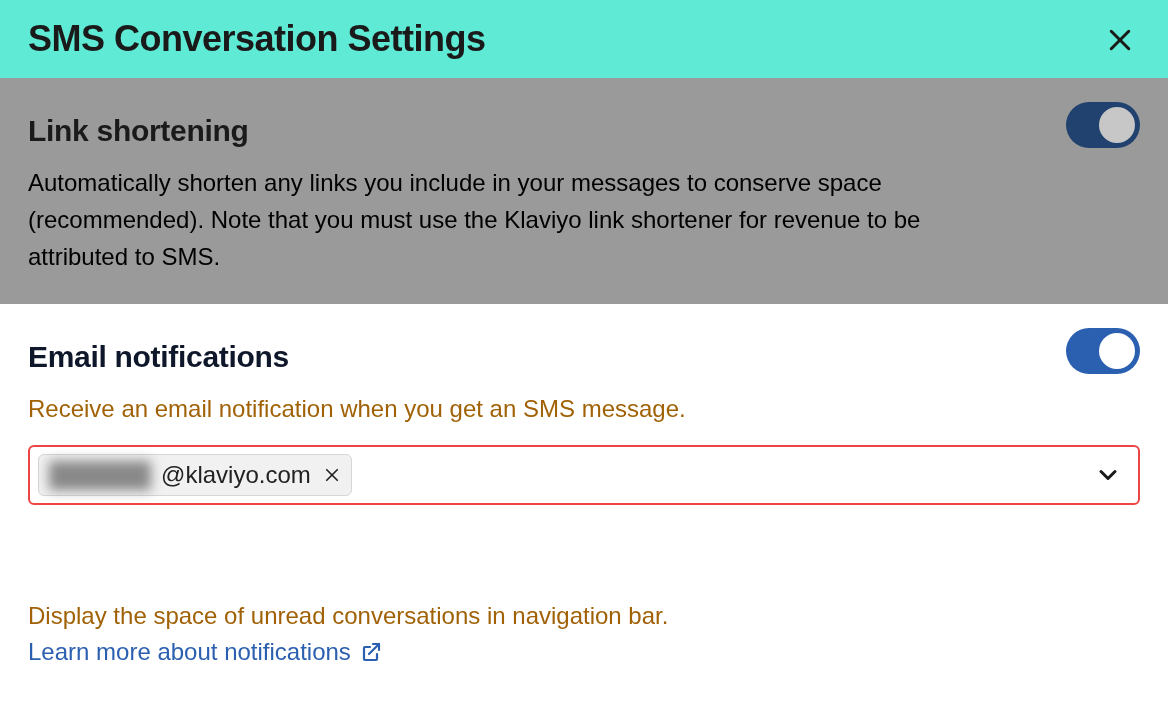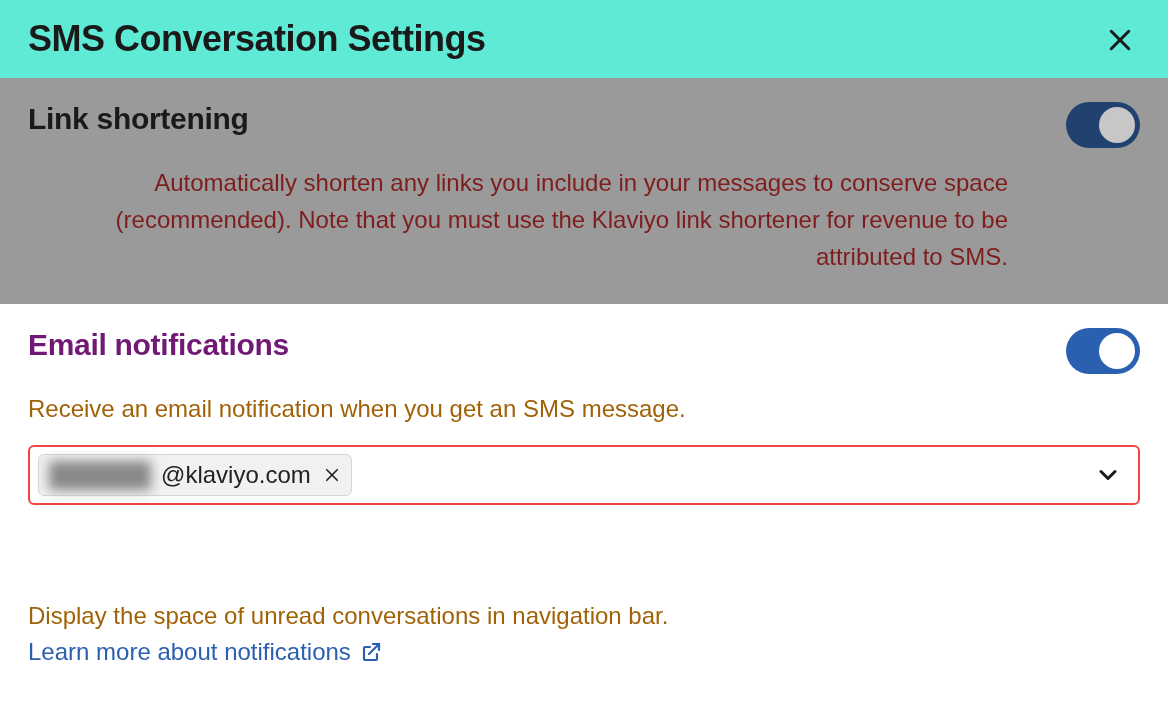--- a/index.html
+++ b/index.html
@@ -35,39 +35,39 @@
   }
 
   .section {
     padding: 24px 28px 28px 28px;
   }
   .section.dim {
     background: #9a9a9a;
   }
   .section-row {
     display: flex;
-    align-items: flex-start;
+    align-items: flex-end;
     justify-content: space-between;
     gap: 24px;
   }
   .section-title {
     font-size: 30px;
     font-weight: 700;
-    color: #701a75;
+    color: #0f172a;
     letter-spacing: -0.3px;
   }
   .dim .section-title { color: #1a1a1a; }
   .section-desc {
     font-size: 24px;
     line-height: 1.55;
     color: #a16207;
     margin-top: 16px;
     max-width: 980px;
   }
-  .dim .section-desc { color: #7f1d1d; text-align: right; }
+  .dim .section-desc { color: #000000; }
 
   
   .toggle {
     position: relative;
     width: 74px;
     height: 46px;
     border-radius: 46px;
     cursor: pointer;
     flex-shrink: 0;
   }

